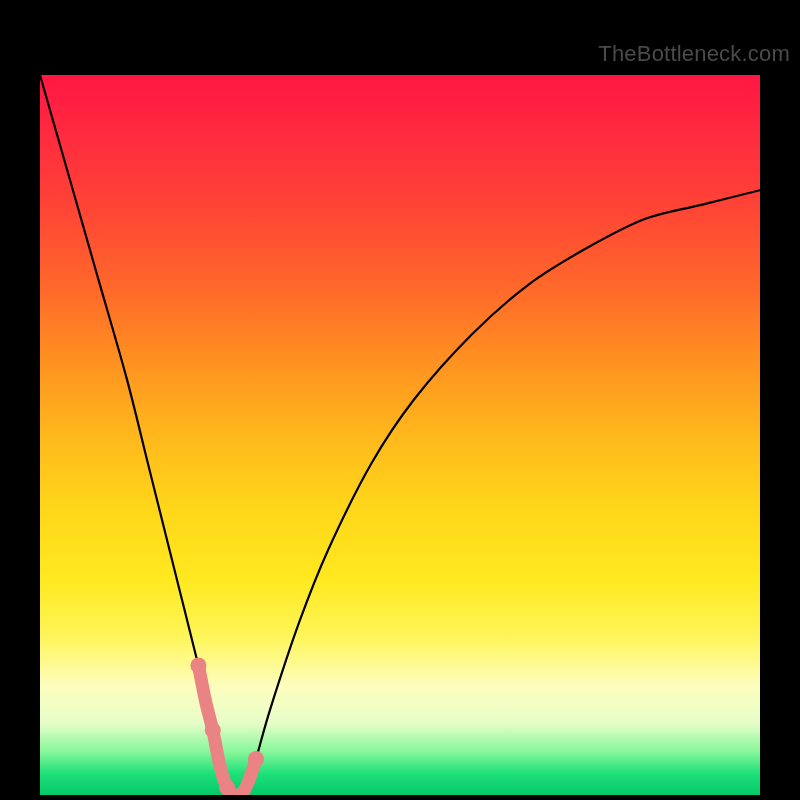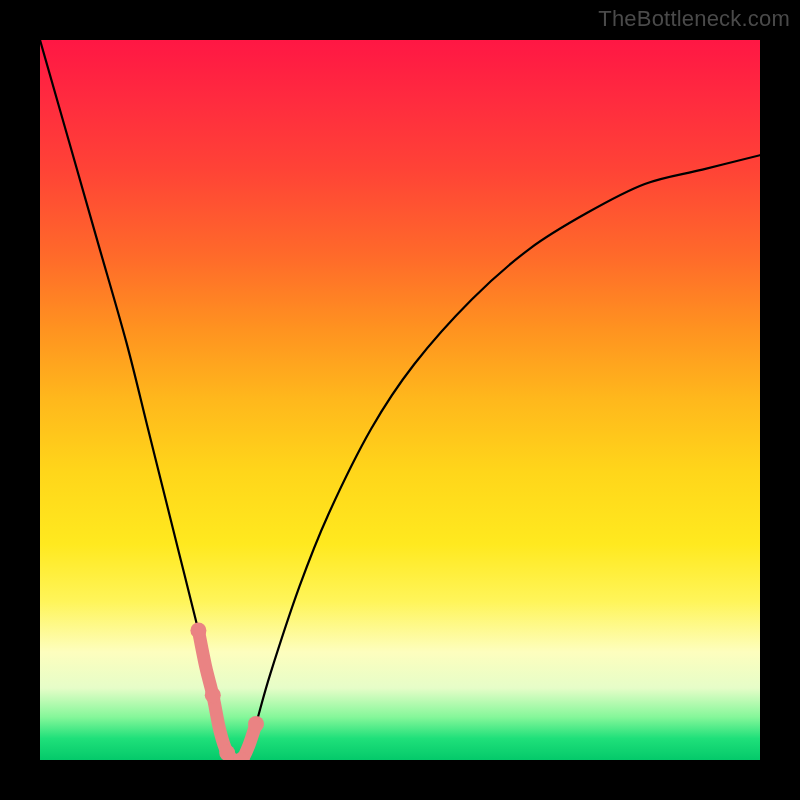--- a/index.html
+++ b/index.html
@@ -9,20 +9,21 @@
     height: 800px;
     overflow: hidden;
     background: #000;
     font-family: Arial, Helvetica, sans-serif;
   }
   .frame {
     position: relative;
     width: 800px;
     height: 612px;
     background: #000;
+    margin-top: 35px;
   }
   .plot {
     position: absolute;
     left: 40px;
     top: 40px;
     width: 720px;
     height: 720px;
     background: linear-gradient(
       to bottom,
       #ff1744 0%,

